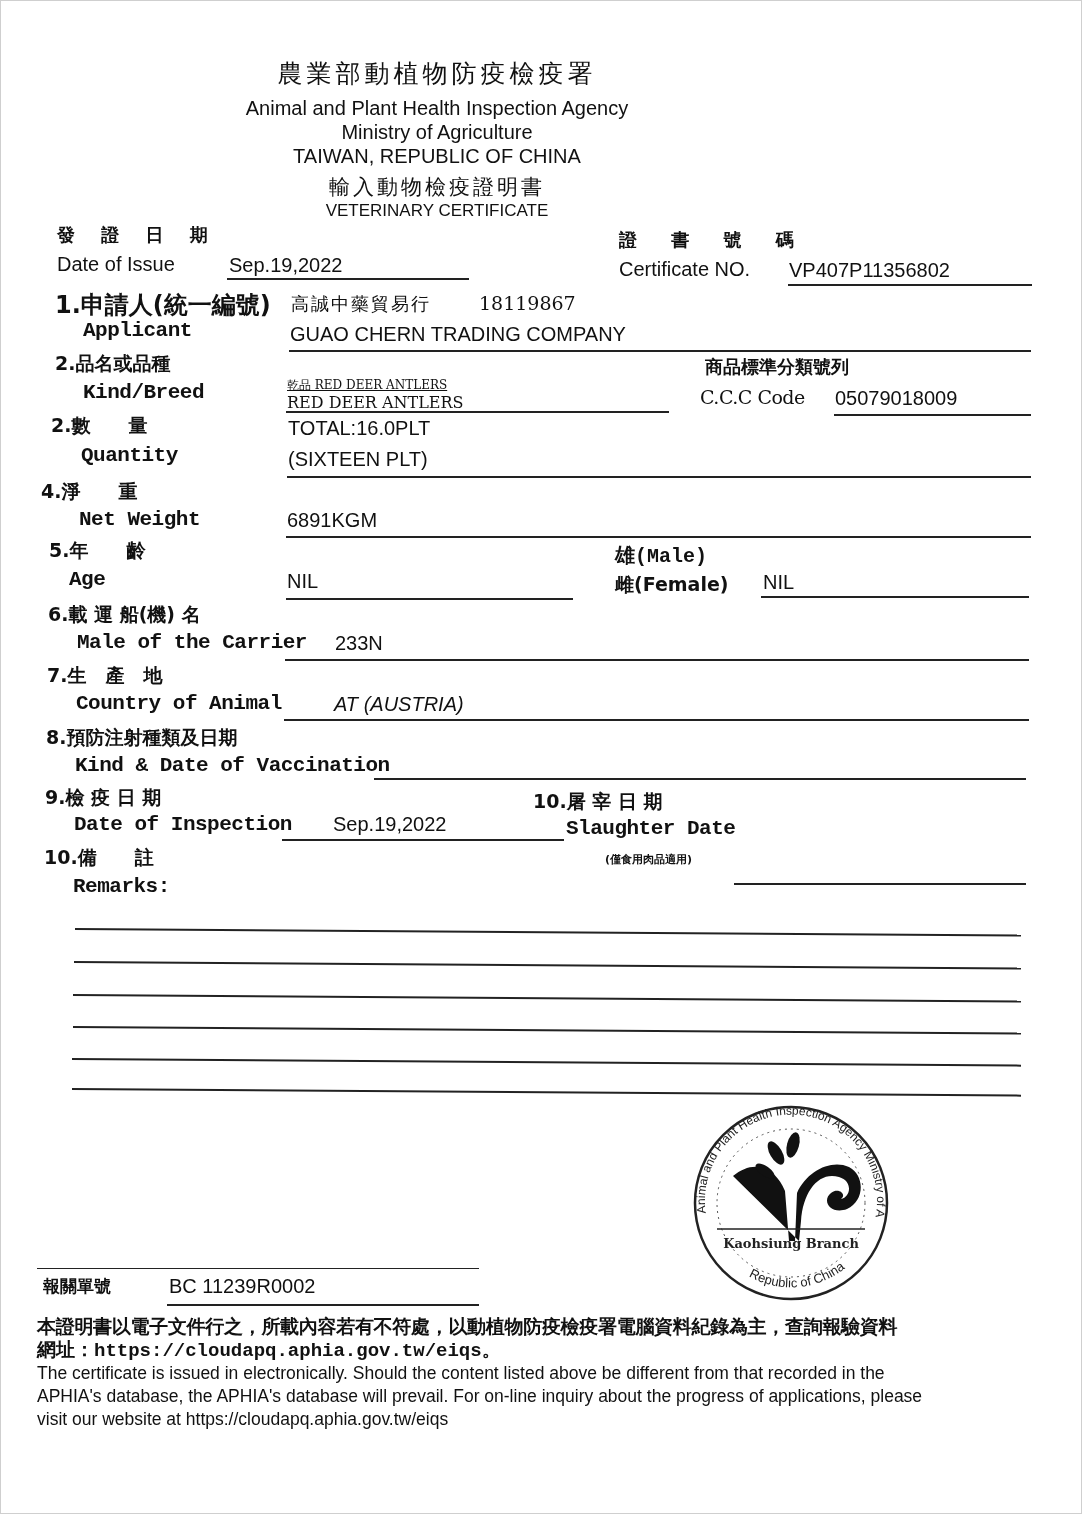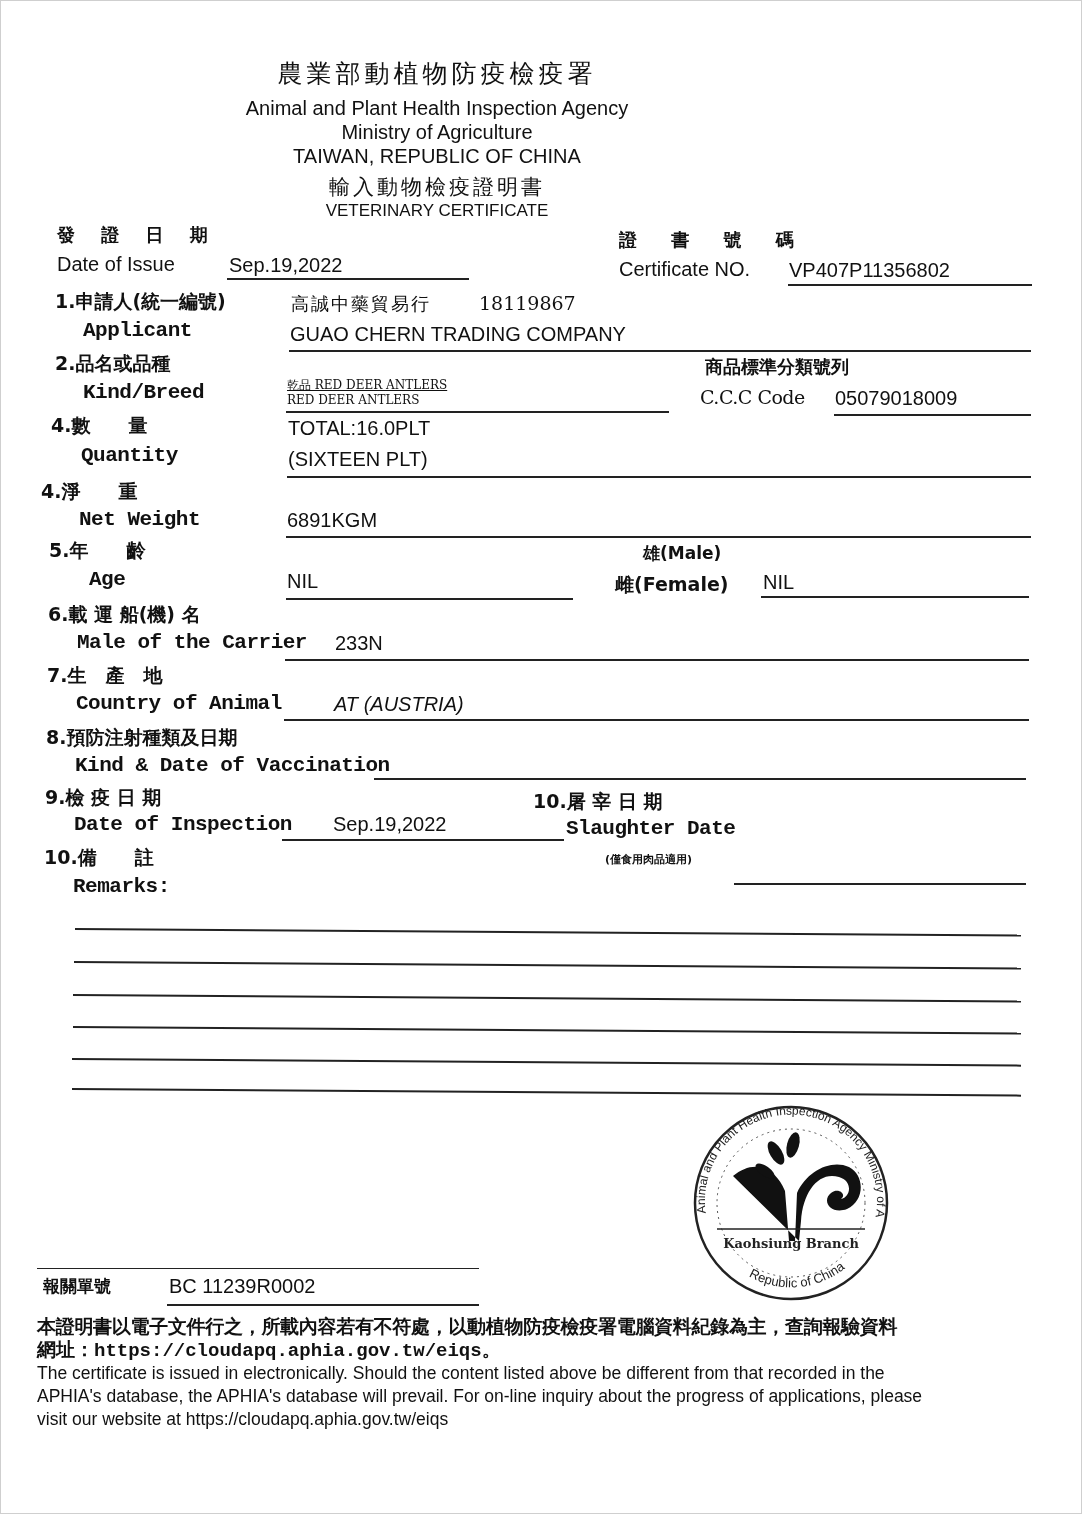--- a/index.html
+++ b/index.html
@@ -30,54 +30,54 @@
   <div class="abs cjk-bold" style="left:56px;top:222px;font-size:18px;letter-spacing:10px;">發 證 日 期</div>
   <div class="abs sans" style="left:56px;top:252px;font-size:20px;">Date of Issue</div>
   <div class="abs value" style="left:228px;top:253px;">Sep.19,2022</div>
   <div class="line" style="left:226px;top:277px;width:242px;"></div>
 
   <div class="abs cjk-bold" style="left:618px;top:227px;font-size:18px;letter-spacing:14px;">證 書 號 碼</div>
   <div class="abs sans" style="left:618px;top:257px;font-size:20px;">Certificate NO.</div>
   <div class="abs value" style="left:788px;top:258px;">VP407P11356802</div>
   <div class="line" style="left:787px;top:283px;width:244px;"></div>
 
-  <div class="abs cjk-bold" style="left:54px;top:288px;font-size:19px;text-align:center;">1.申請人(統一編號)</div>
+  <div class="abs cjk-bold" style="left:54px;top:288px;font-size:24px;text-align:center;">1.申請人(統一編號)</div>
   <div class="abs label-en" style="left:82px;top:318px;">Applicant</div>
   <div class="abs serif" style="left:290px;top:291px;font-size:18px;letter-spacing:2px;">高誠中藥貿易行</div>
   <div class="abs serif" style="left:478px;top:291px;font-size:19px;">18119867</div>
   <div class="abs value" style="left:289px;top:322px;">GUAO CHERN TRADING COMPANY</div>
   <div class="line" style="left:288px;top:349px;width:742px;"></div>
 
   <div class="abs cjk-bold" style="left:54px;top:350px;font-size:19px;">2.品名或品種</div>
   <div class="abs label-en" style="left:82px;top:380px;">Kind/Breed</div>
   <div class="abs serif" style="left:286px;top:376px;font-size:12px;text-decoration:underline;">乾品 RED DEER ANTLERS</div>
-  <div class="abs serif" style="left:286px;top:392px;font-size:12px;">RED DEER ANTLERS</div>
+  <div class="abs serif" style="left:286px;top:392px;font-size:16px;">RED DEER ANTLERS</div>
   <div class="line" style="left:285px;top:410px;width:383px;"></div>
 
   <div class="abs cjk-bold" style="left:704px;top:354px;font-size:18px;">商品標準分類號列</div>
   <div class="abs label-en" style="left:699px;top:385px;font-weight:normal;font-family:'DejaVu Serif',serif;font-size:19px;">C.C.C Code</div>
   <div class="abs value" style="left:834px;top:386px;">05079018009</div>
   <div class="line" style="left:833px;top:413px;width:197px;"></div>
 
-  <div class="abs cjk-bold" style="left:50px;top:412px;font-size:19px;">4.數　　量</div>
+  <div class="abs cjk-bold" style="left:50px;top:412px;font-size:19px;">2.數　　量</div>
   <div class="abs label-en" style="left:80px;top:443px;">Quantity</div>
   <div class="abs value" style="left:287px;top:416px;">TOTAL:16.0PLT</div>
   <div class="abs value" style="left:287px;top:447px;">(SIXTEEN PLT)</div>
   <div class="line" style="left:286px;top:475px;width:744px;"></div>
 
   <div class="abs cjk-bold" style="left:40px;top:478px;font-size:19px;">4.淨　　重</div>
   <div class="abs label-en" style="left:78px;top:507px;">Net Weight</div>
   <div class="abs value" style="left:286px;top:508px;">6891KGM</div>
   <div class="line" style="left:285px;top:535px;width:745px;"></div>
 
   <div class="abs cjk-bold" style="left:48px;top:537px;font-size:19px;">5.年　　齡</div>
-  <div class="abs label-en" style="left:88px;top:567px;">Age</div>
+  <div class="abs label-en" style="left:68px;top:567px;">Age</div>
   <div class="abs value" style="left:286px;top:569px;">NIL</div>
   <div class="line" style="left:285px;top:597px;width:287px;"></div>
-  <div class="abs cjk-bold" style="left:642px;top:541px;font-size:17px;">雄(Male)</div>
+  <div class="abs cjk-bold" style="left:614px;top:541px;font-size:20px;font-family:Liberation Mono, monospace;">雄(Male)</div>
   <div class="abs cjk-bold" style="left:614px;top:571px;font-size:19px;">雌(Female)</div>
   <div class="abs value" style="left:762px;top:570px;">NIL</div>
   <div class="line" style="left:760px;top:595px;width:268px;"></div>
 
   <div class="abs cjk-bold" style="left:47px;top:601px;font-size:19px;">6.載 運 船(機) 名</div>
   <div class="abs label-en" style="left:76px;top:630px;">Male of the Carrier</div>
   <div class="abs value" style="left:334px;top:631px;">233N</div>
   <div class="line" style="left:284px;top:658px;width:744px;"></div>
 
   <div class="abs cjk-bold" style="left:46px;top:662px;font-size:19px;">7.生　產　地</div>

